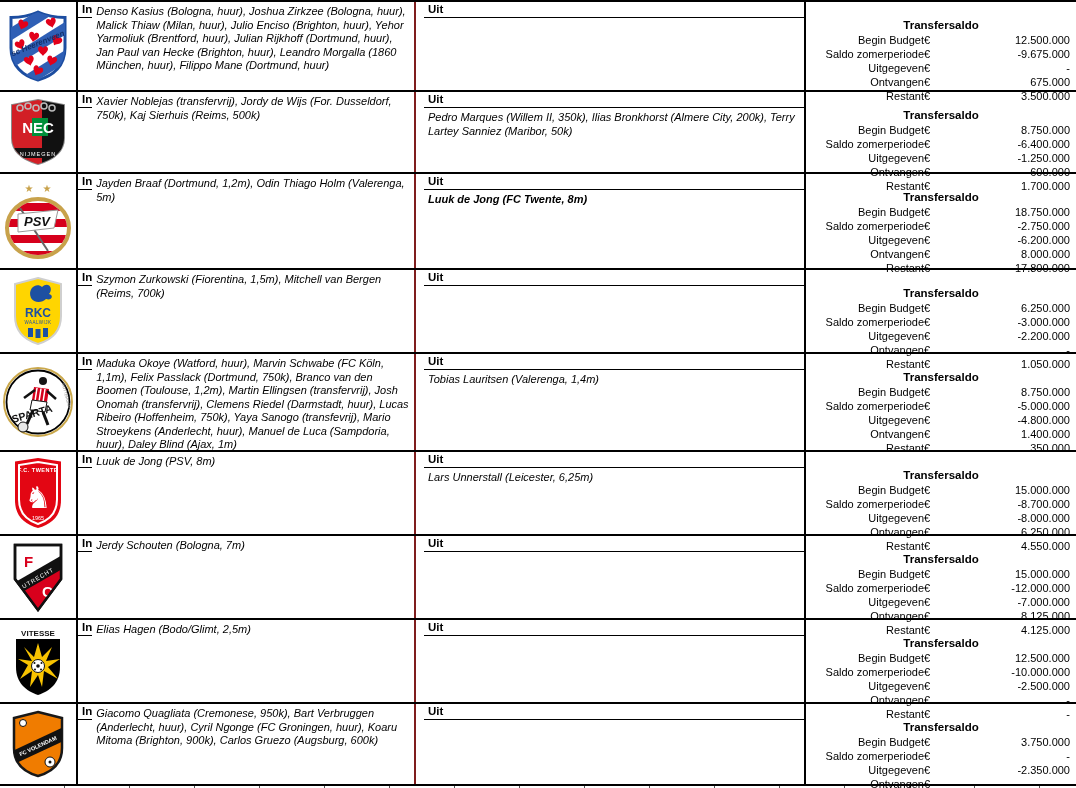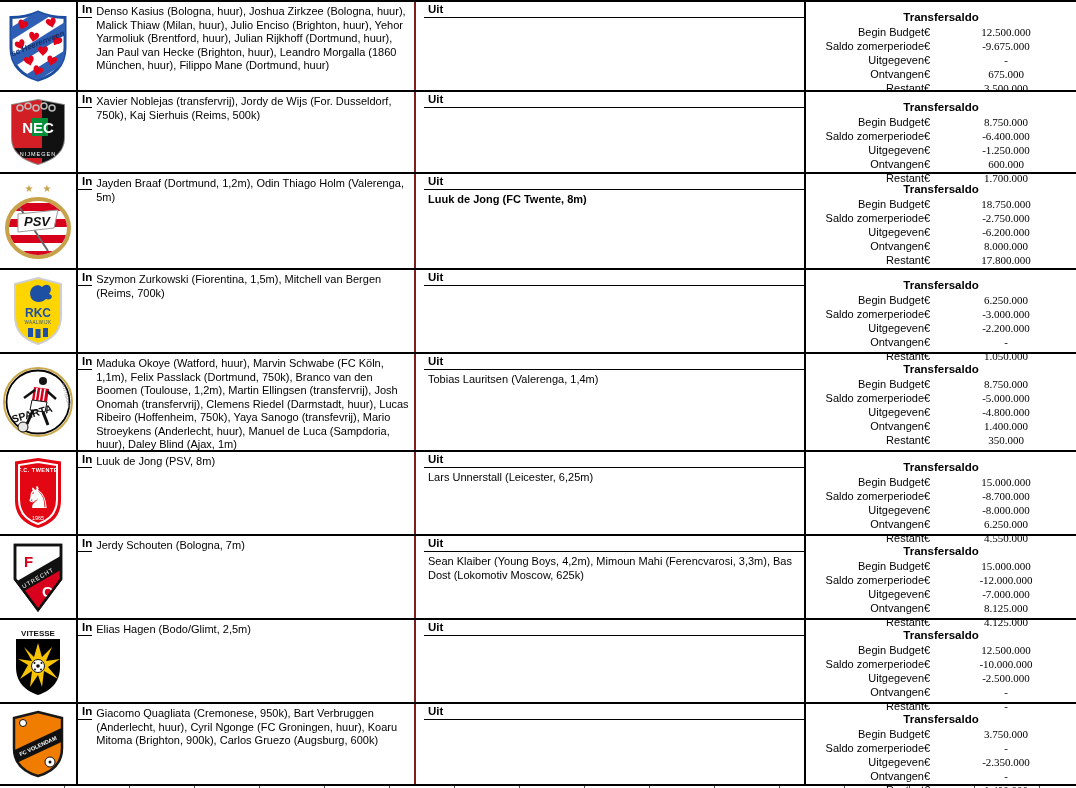--- a/index.html
+++ b/index.html
@@ -6,30 +6,30 @@
   .sheet{
     width:1076px;height:788px;box-sizing:border-box;
     font-family:"Liberation Sans",sans-serif;color:#000;
     border-top:2px solid #000;background:#fff;overflow:hidden;
   }
   .r{display:flex;box-sizing:border-box;border-bottom:2px solid #000;}
   .logo{width:78px;flex:none;box-sizing:border-box;border-right:2px solid #000;
         display:flex;align-items:center;justify-content:center;overflow:hidden;}
   .cin{width:338px;flex:none;box-sizing:border-box;border-right:2px solid #7f1d1d;display:flex;flex-direction:row;}
   .cuit{width:390px;flex:none;box-sizing:border-box;border-right:2px solid #000;display:flex;flex-direction:column;padding-left:8px;}
-  .csal{flex:1;box-sizing:border-box;padding-top:7px;}
+  .csal{flex:1;box-sizing:border-box;padding-top:15px;}
   .chead{font-weight:bold;font-size:11.5px;height:16px;line-height:15px;flex:none;
          border-bottom:1.5px solid #000;padding-left:4px;box-sizing:border-box;}
-  .cbody{font-size:11px;line-height:13.5px;padding:3px 5px 0 4px;}
+  .cbody{font-size:11px;line-height:13.5px;padding:3px 5px 0 4px;font-style:italic;}
   .bold{font-weight:bold;}
   .stitle{font-weight:bold;font-size:11.5px;text-align:center;height:16px;line-height:16px;}
   .srow{display:flex;font-size:11px;height:14px;line-height:14px;}
   .slabel{width:118px;flex:none;padding-left:5px;box-sizing:border-box;white-space:nowrap;text-align:right;}
   .seuro{width:18px;flex:none;}
-  .sval{flex:1;text-align:center;padding-right:6px;font-family:Liberation Serif, serif;}
+  .sval{flex:1;text-align:right;padding-right:6px;}
   .strip{height:4px;background-image:repeating-linear-gradient(to right,transparent 0 64px,#555 64px 65px);}
   svg text{font-family:"Liberation Sans","DejaVu Sans",sans-serif;}
 </style>
 </head>
 <body>
 
 <div class="sheet">
 
   <div class="r" style="height:90px">
     <div class="logo">
@@ -124,20 +124,21 @@
           <text x="30" y="57.5" text-anchor="middle" font-size="5.5" letter-spacing="1" fill="#fff">NIJMEGEN</text>
         </g>
       </svg>
     </div>
     <div class="cin">
       <div class="chead">In</div>
       <div class="cbody">Xavier Noblejas (transfervrij), Jordy de Wijs (For. Dusseldorf, 750k), Kaj Sierhuis (Reims, 500k)</div>
     </div>
     <div class="cuit">
       <div class="chead">Uit</div>
+      <div class="cbody">Pedro Marques (Willem II, 350k), Ilias Bronkhorst (Almere City, 200k), Terry Lartey Sanniez (Maribor, 50k)</div>
     </div>
     <div class="csal">
       <div class="stitle">Transfersaldo</div>
       <div class="srow">
           <span class="slabel">Begin Budget</span>
           <span class="seuro">€</span>
           <span class="sval">8.750.000</span>
         </div>
       <div class="srow">
           <span class="slabel">Saldo zomerperiode</span>
@@ -396,21 +397,20 @@
         </g>
         <path d="M5 4 L51 4 L51 38 L28 69 L5 38 Z" fill="none" stroke="#111" stroke-width="2.5"></path>
       </svg>
     </div>
     <div class="cin">
       <div class="chead">In</div>
       <div class="cbody">Jerdy Schouten (Bologna, 7m)</div>
     </div>
     <div class="cuit">
       <div class="chead">Uit</div>
-      <div class="cbody">Sean Klaiber (Young Boys, 4,2m), Mimoun Mahi (Ferencvarosi, 3,3m), Bas Dost (Lokomotiv Moscow, 625k)</div>
     </div>
     <div class="csal">
       <div class="stitle">Transfersaldo</div>
       <div class="srow">
           <span class="slabel">Begin Budget</span>
           <span class="seuro">€</span>
           <span class="sval">15.000.000</span>
         </div>
       <div class="srow">
           <span class="slabel">Saldo zomerperiode</span>

